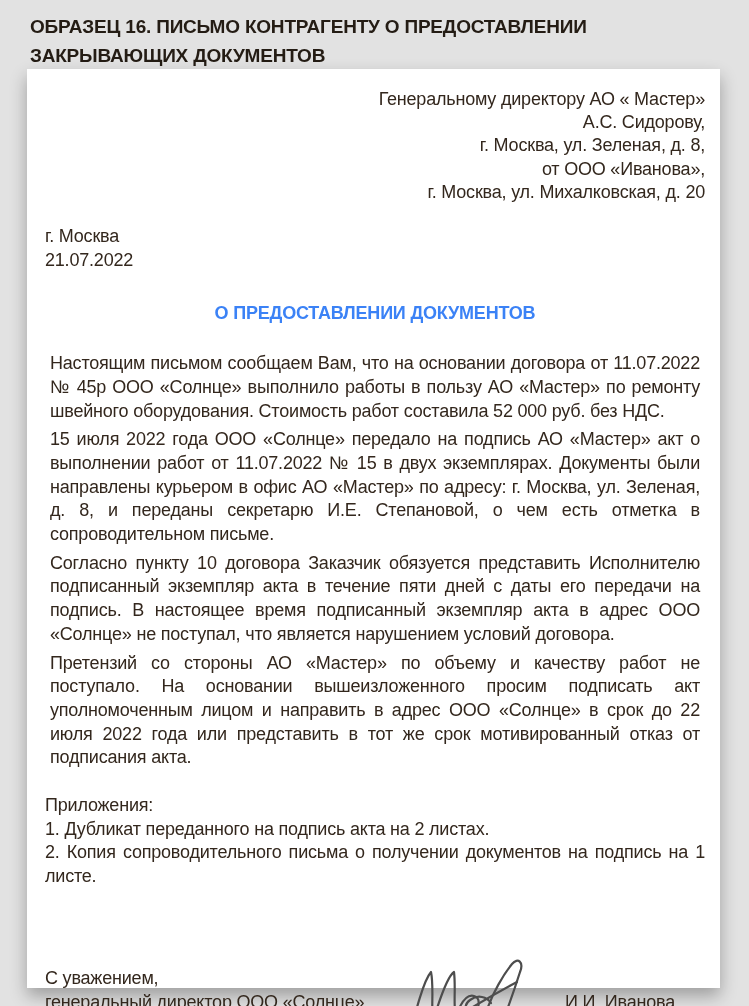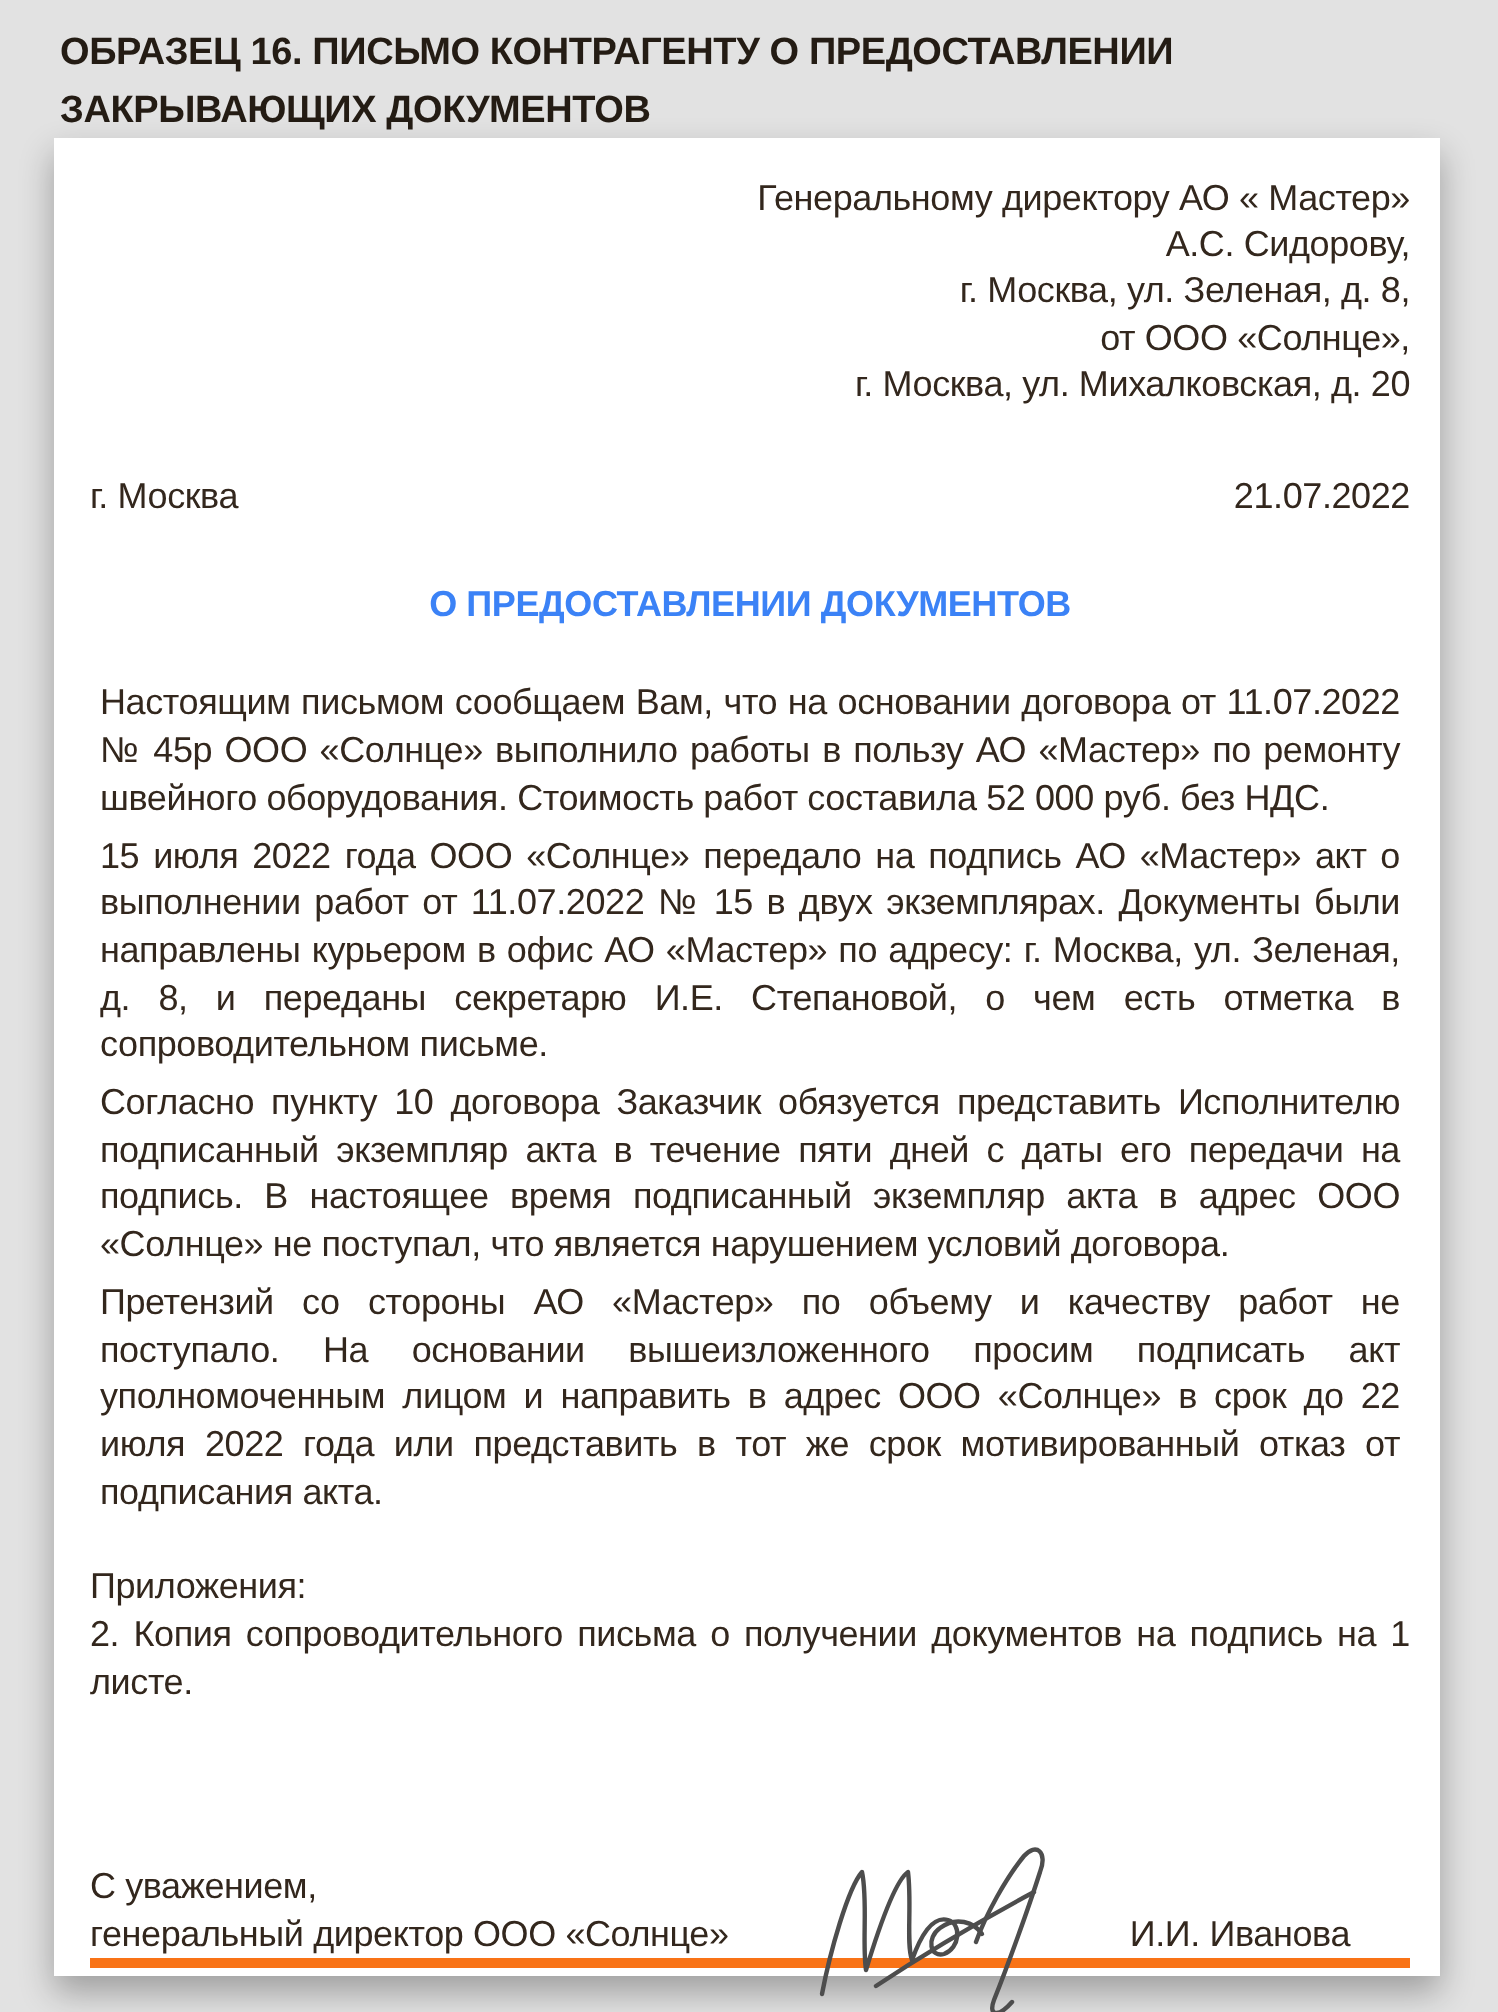--- a/index.html
+++ b/index.html
@@ -38,23 +38,24 @@
     color: #33271d;
     font-size: 18px;
     line-height: 23.7px;
     letter-spacing: -0.2px;
   }
   .addr {
     text-align: right;
     line-height: 23.2px;
   }
   .meta-row {
-    margin-top: 33px;
+    margin-top: 21px;
     display: flex;
     justify-content: space-between;
+    flex-direction: column;
   }
   .subject {
     margin-top: 30px;
     text-align: center;
     font-weight: bold;
     color: #3b82f6;
   }
   .body-p {
     text-align: justify;
     margin: 5px;
@@ -102,38 +103,39 @@
 <div class="canvas">
 
   <h1 class="doc-label">ОБРАЗЕЦ 16. ПИСЬМО КОНТРАГЕНТУ О ПРЕДОСТАВЛЕНИИ ЗАКРЫВАЮЩИХ ДОКУМЕНТОВ</h1>
 
   <div class="paper">
 
     <div class="addr">
       <div>Генеральному директору АО « Мастер»</div>
       <div>А.С. Сидорову,</div>
       <div>г. Москва, ул. Зеленая, д. 8,</div>
-      <div>от ООО «Солнце»,</div>
+      <div>от ООО «Иванова»,</div>
       <div>г. Москва, ул. Михалковская, д. 20</div>
     </div>
 
     <div class="meta-row">
       <span>г. Москва</span>
       <span>21.07.2022</span>
     </div>
 
     <div class="subject">О ПРЕДОСТАВЛЕНИИ ДОКУМЕНТОВ</div>
 
     <p class="body-p first">Настоящим письмом сообщаем Вам, что на основании договора от 11.07.2022 № 45р ООО «Солнце» выполнило работы в пользу АО «Мастер» по ремонту швейного оборудования. Стоимость работ составила 52 000 руб. без НДС.</p>
     <p class="body-p">15 июля 2022 года ООО «Солнце» передало на подпись АО «Мастер» акт о выполнении работ от 11.07.2022 № 15 в двух экземплярах. Документы были направлены курьером в офис АО «Мастер» по адресу: г. Москва, ул. Зеленая, д. 8, и переданы секретарю И.Е. Степановой, о чем есть отметка в сопроводительном письме.</p>
     <p class="body-p">Согласно пункту 10 договора Заказчик обязуется представить Исполнителю подписанный экземпляр акта в течение пяти дней с даты его передачи на подпись. В настоящее время подписанный экземпляр акта в адрес ООО «Солнце» не поступал, что является нарушением условий договора.</p>
     <p class="body-p">Претензий со стороны АО «Мастер» по объему и качеству работ не поступало. На основании вышеизложенного просим подписать акт уполномоченным лицом и направить в адрес ООО «Солнце» в срок до 22 июля 2022 года или представить в тот же срок мотивированный отказ от подписания акта.</p>
 
     <div class="attachments">
       <div>Приложения:</div>
+      <div>1. Дубликат переданного на подпись акта на 2 листах.</div>
       <div class="just">2. Копия сопроводительного письма о получении документов на подпись на 1 листе.</div>
     </div>
 
     <div class="signoff">
       <div class="signoff-left">
         <div>С уважением,</div>
         <div>генеральный директор ООО «Солнце»</div>
       </div>
       <div class="signoff-mid">
         <svg class="sig-svg" width="122" height="98" viewBox="0 0 122 98" fill="none" stroke="#4d4d4d" stroke-width="2.2" stroke-linecap="round" stroke-linejoin="round">

